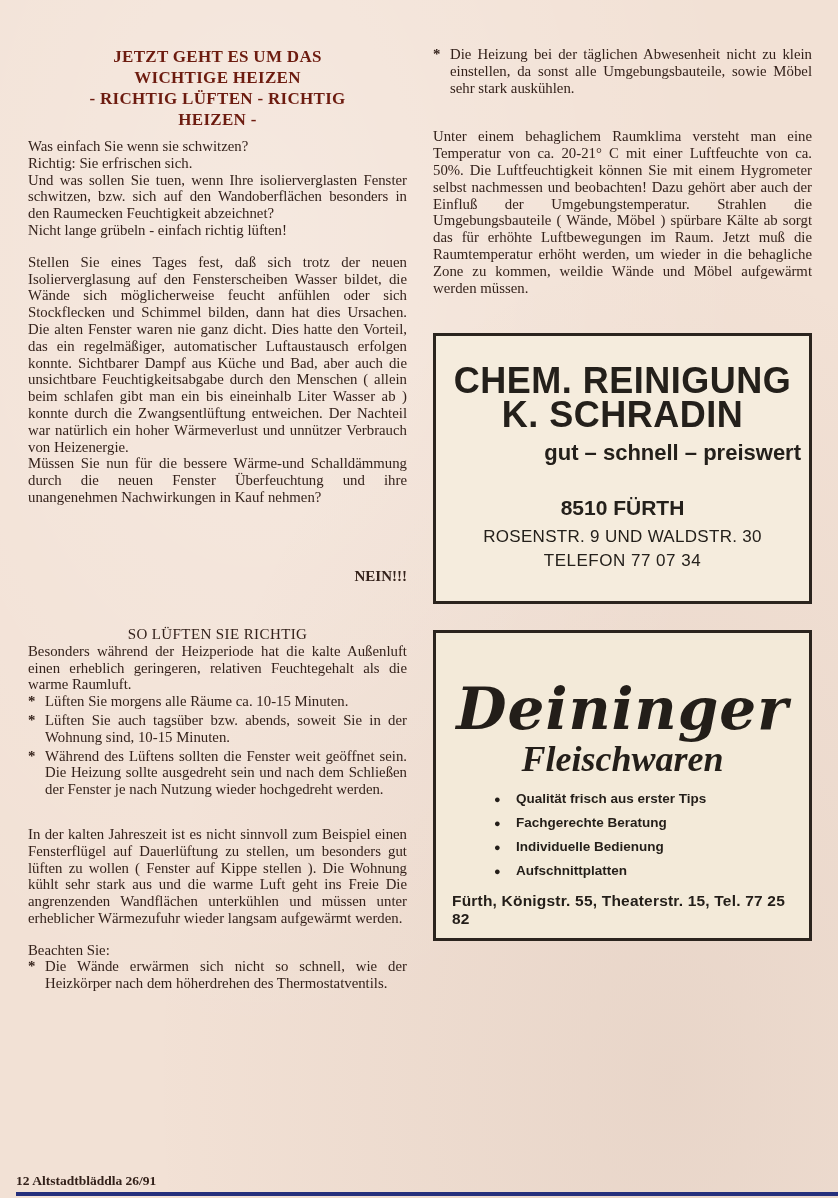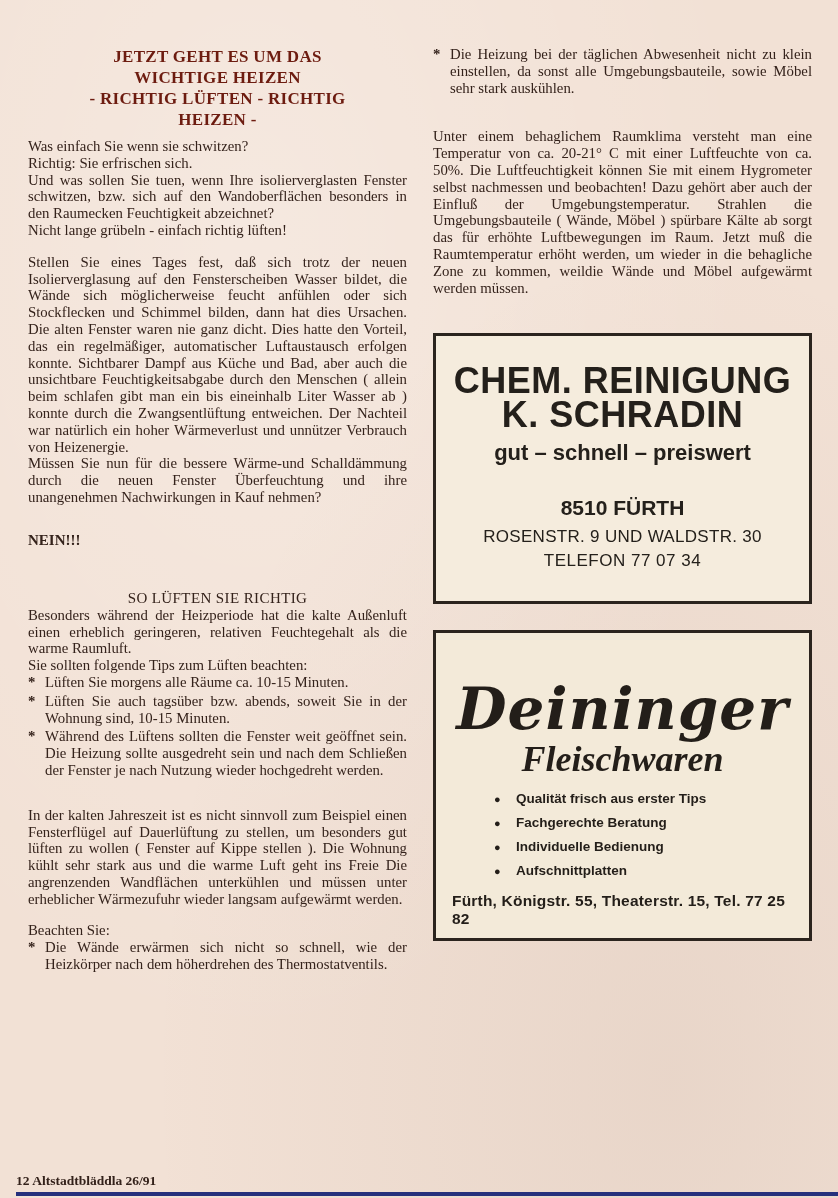--- a/index.html
+++ b/index.html
@@ -19,32 +19,32 @@
   .columns { display:flex; gap:26px; }
   .col { width:379px; flex:0 0 379px; }
   .col .p { font-size:14.8px; line-height:16.8px; text-align:justify; }
   .line { font-size:14.8px; line-height:16.8px; }
   .gap-m { height:15px; }
   .gap-l { height:26px; }
 
   .title { text-align:center; color:#6d1c10; font-weight:bold; font-size:17px; line-height:21px; margin-bottom:8px; letter-spacing:0.3px; }
   .title div { white-space:nowrap; }
 
-  .center-bold { text-align:left; font-weight:bold; font-size:15px; }
+  .center-bold { text-align:right; font-weight:bold; font-size:15px;margin-top:36px; }
   .subhead { text-align:center; font-size:15px; letter-spacing:0.4px; }
 
   .bullet { display:flex; font-size:14.8px; line-height:16.8px; margin-bottom:2px; }
   .bullet .mark { width:17px; flex:0 0 17px; font-weight:bold; }
   .bullet .btext { text-align:justify; }
 
   
   .ad { border:3px solid #2b241e; background:#f5ecdd; }
   .ad1 { margin-top:22px; text-align:center; font-family:"Liberation Sans", sans-serif; color:#24201b; padding:28px 8px 30px; }
   .ad1 .big { font-size:36px; font-weight:bold; line-height:34px; letter-spacing:0.5px; }
-  .ad1 .mid { font-size:22px; font-weight:bold; margin-top:8px; }
+  .ad1 .mid { font-size:22px; font-weight:bold; margin-top:8px;text-align:right; }
   .ad1 .city { font-size:21px; font-weight:bold; margin-top:30px; }
   .ad1 .street { font-size:17px; margin-top:7px; letter-spacing:0.3px; }
   .ad1 .phone { font-size:17px; margin-top:4px; letter-spacing:0.5px; }
 
   
   .ad2 { margin-top:26px; padding:14px 16px 10px; background:#f3ead9; color:#231e19; }
   .ad2 .name { font-family:"DejaVu Serif", serif; font-style:italic; font-weight:bold; font-size:58px; line-height:60px; text-align:center; letter-spacing:1px;margin-top:32px; }
   .ad2 .subtitle { font-family:Liberation Serif, serif; font-style:italic; font-weight:bold; font-size:36px; line-height:40px; text-align:center; }
   .ad2 .dlist { margin-top:12px; padding-left:42px; font-family:"Liberation Sans", sans-serif; font-size:13.5px; font-weight:bold; }
   .ad2 .drow { display:flex; align-items:center; margin:9px 0; }
@@ -73,21 +73,20 @@
       <div class="line">Nicht lange grübeln - einfach richtig lüften!</div>
       <div class="gap-m"></div>
       <div class="p">Stellen Sie eines Tages fest, daß sich trotz der neuen Isolierverglasung auf den Fensterscheiben Wasser bildet, die Wände sich möglicherweise feucht anfühlen oder sich Stockflecken und Schimmel bilden, dann hat dies Ursachen. Die alten Fenster waren nie ganz dicht. Dies hatte den Vorteil, das ein regelmäßiger, automatischer Luftaustausch erfolgen konnte. Sichtbarer Dampf aus Küche und Bad, aber auch die unsichtbare Feuchtigkeitsabgabe durch den Menschen ( allein beim schlafen gibt man ein bis eineinhalb Liter Wasser ab ) konnte durch die Zwangsentlüftung entweichen. Der Nachteil war natürlich ein hoher Wärmeverlust und unnützer Verbrauch von Heizenergie.</div>
       <div class="p">Müssen Sie nun für die bessere Wärme-und Schalldämmung durch die neuen Fenster Überfeuchtung und ihre unangenehmen Nachwirkungen in Kauf nehmen?</div>
       <div class="gap-l"></div>
       <div class="center-bold">NEIN!!!</div>
       <div class="gap-l"></div>
       <div class="gap-m"></div>
       <div class="subhead">SO LÜFTEN SIE RICHTIG</div>
       <div class="p">Besonders während der Heizperiode hat die kalte Außenluft einen erheblich geringeren, relativen Feuchtegehalt als die warme Raumluft.</div>
-      <div class="line">Sie sollten folgende Tips zum Lüften beachten:</div>
       <div class="bullet">
         <span class="mark">*</span>
         <span class="btext">Lüften Sie morgens alle Räume ca. 10-15 Minuten.</span>
       </div>
       <div class="bullet">
         <span class="mark">*</span>
         <span class="btext">Lüften Sie auch tagsüber bzw. abends, soweit Sie in der Wohnung sind, 10-15 Minuten.</span>
       </div>
       <div class="bullet">
         <span class="mark">*</span>

